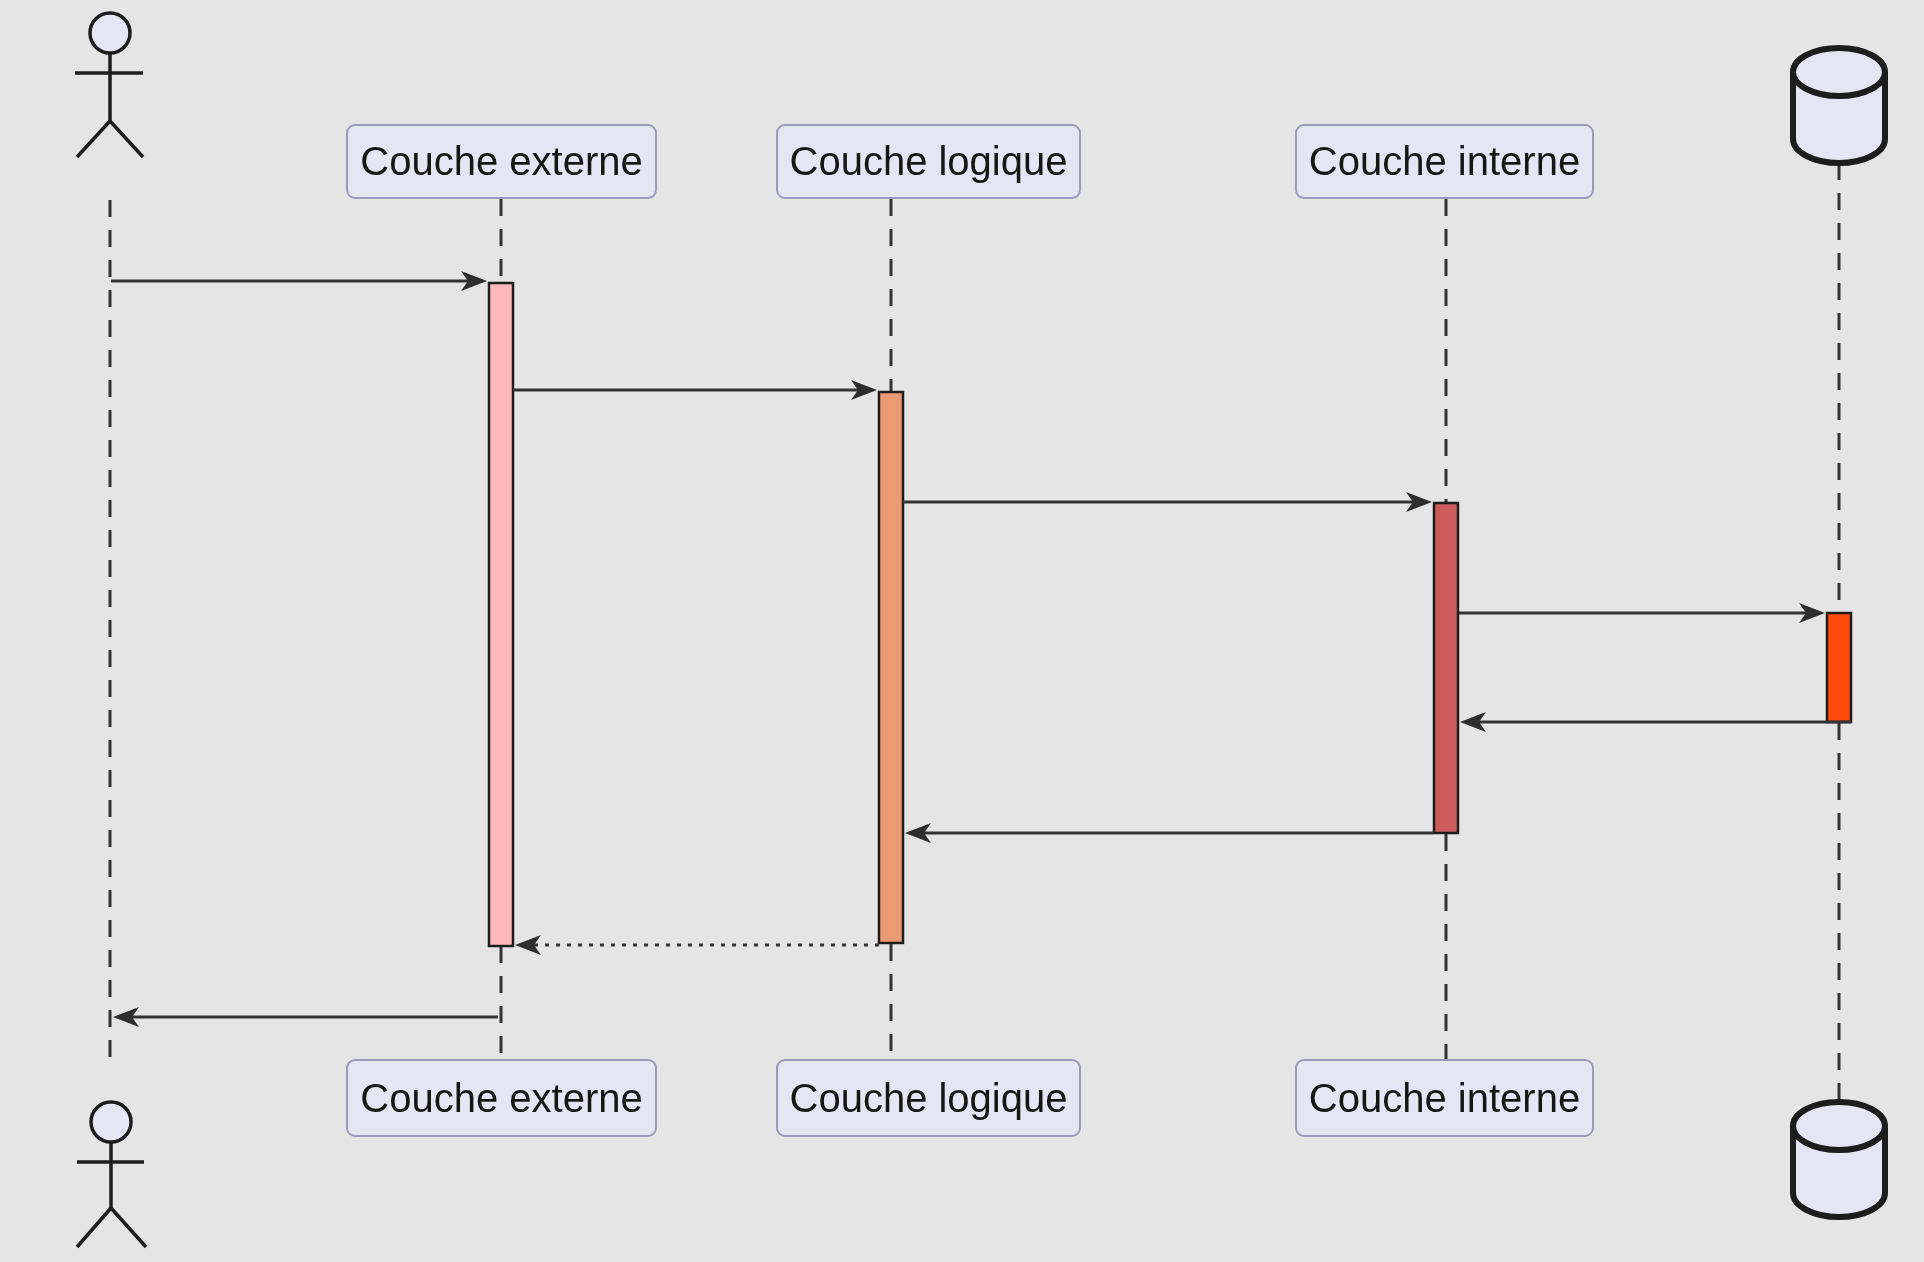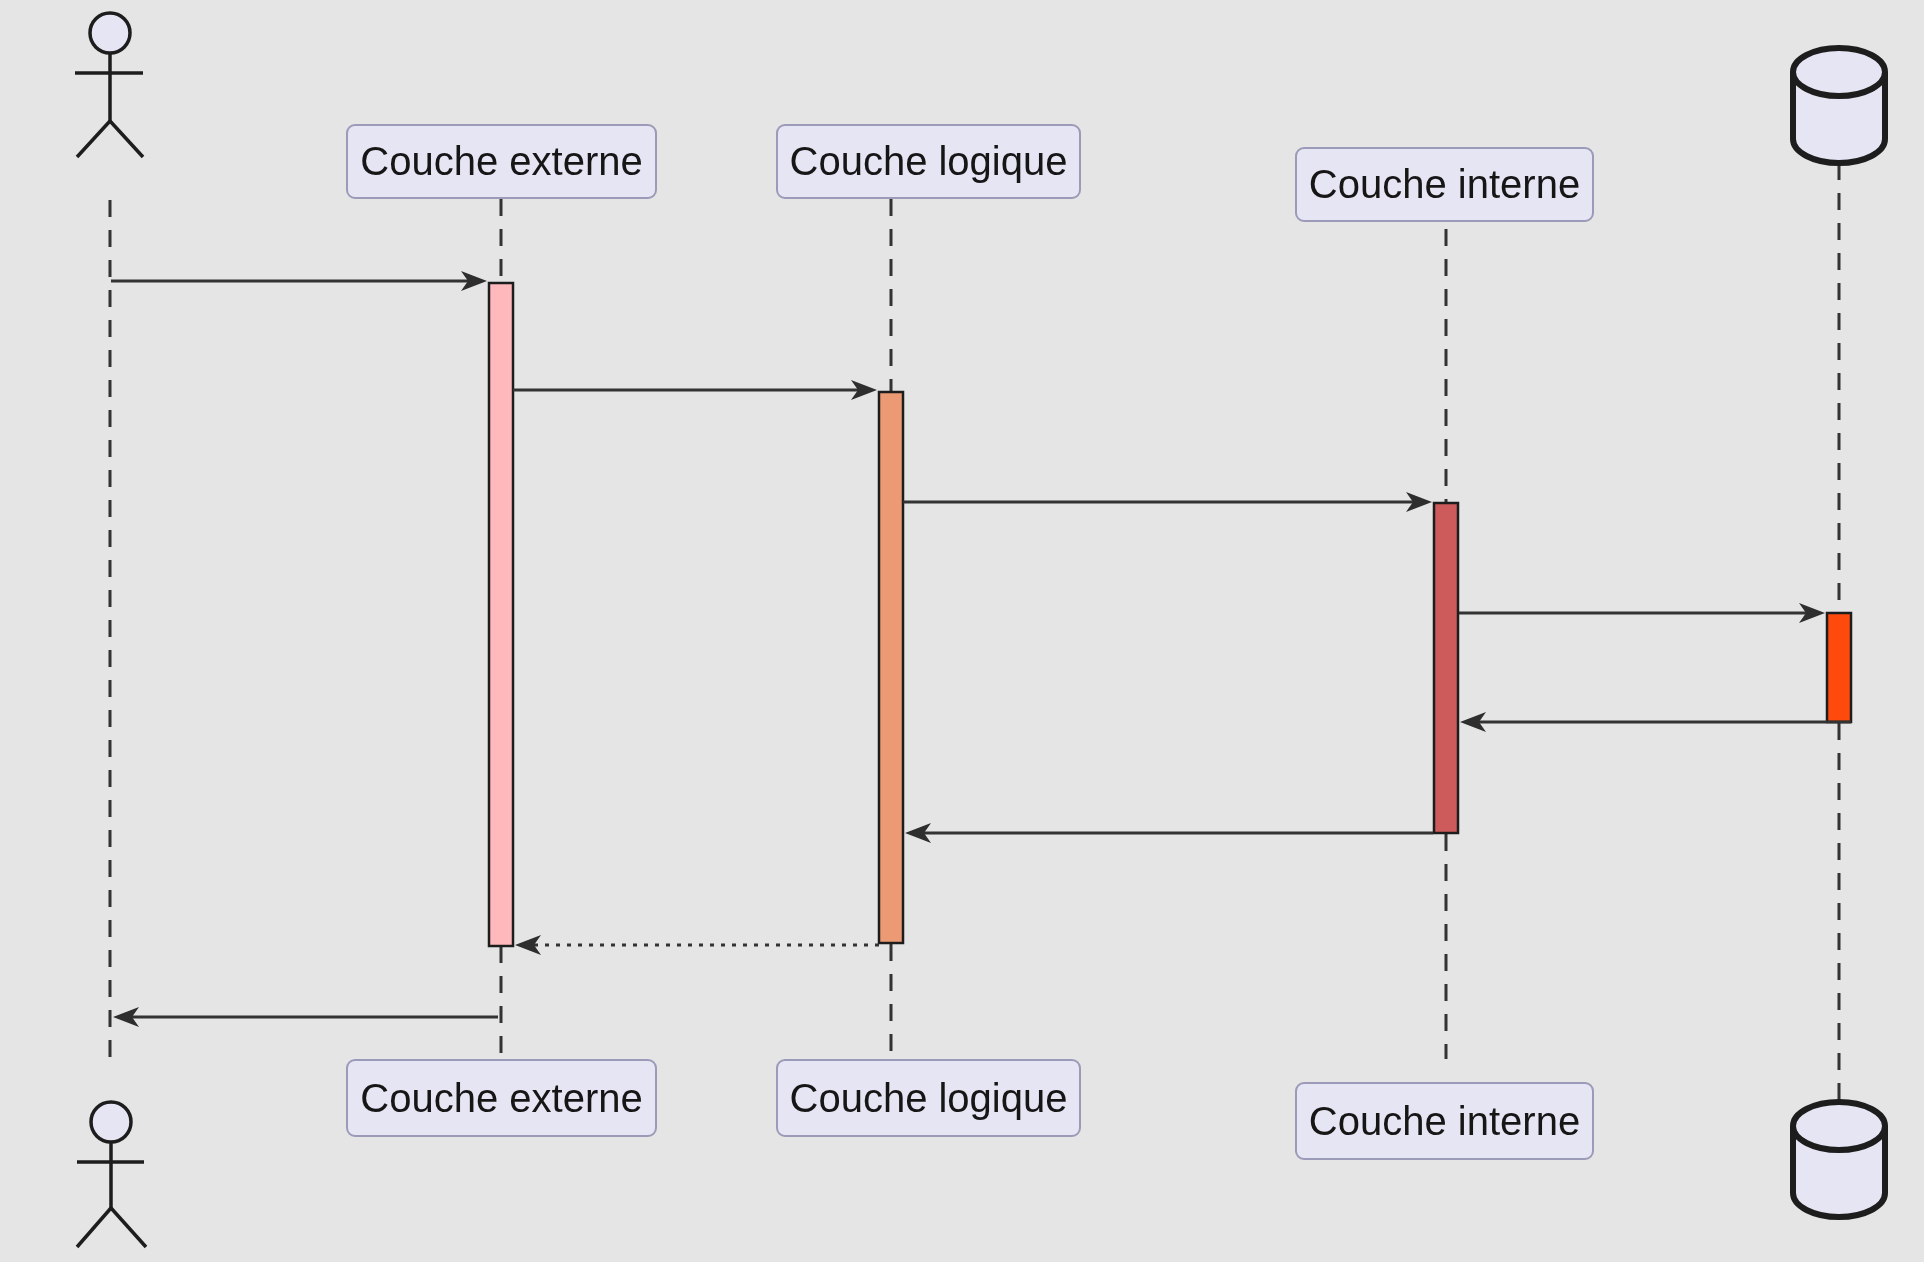--- a/index.html
+++ b/index.html
@@ -14,21 +14,21 @@
     border:2px solid #9b9ab8;
     border-radius:9px;
     box-sizing:border-box;
     display:flex;align-items:center;justify-content:center;
     color:#161616;font-size:40px;white-space:nowrap;
   }
   .pbox.top{top:124px;height:75px;}
   .pbox.bottom{top:1059px;height:78px;}
   .pbox.externe{left:346px;width:311px;}
   .pbox.logique{left:776px;width:305px;}
-  .pbox.interne{left:1295px;width:299px;margin-top:23px;}
+  .pbox.interne{left:1295px;width:299px;}
 </style>
 </head>
 <body>
 
 <div id="stage">
 
   <svg id="diagram-svg" width="1924" height="1262" viewBox="0 0 1924 1262">
 
     <g stroke="#333333" stroke-width="3" stroke-dasharray="17,13">
       <line x1="110" y1="200" x2="110" y2="1063"></line>

